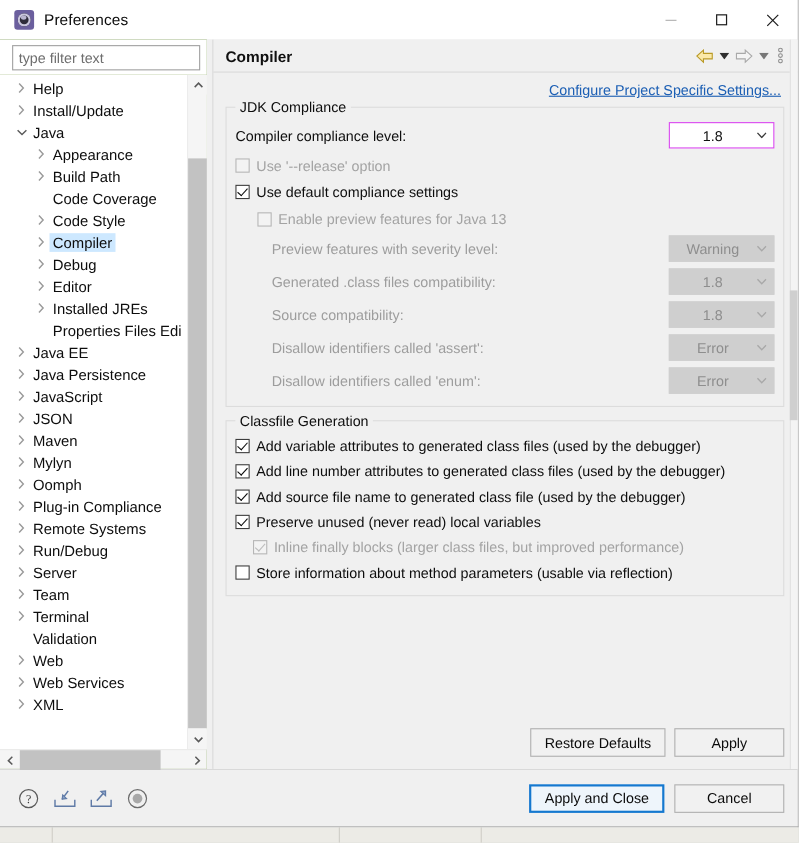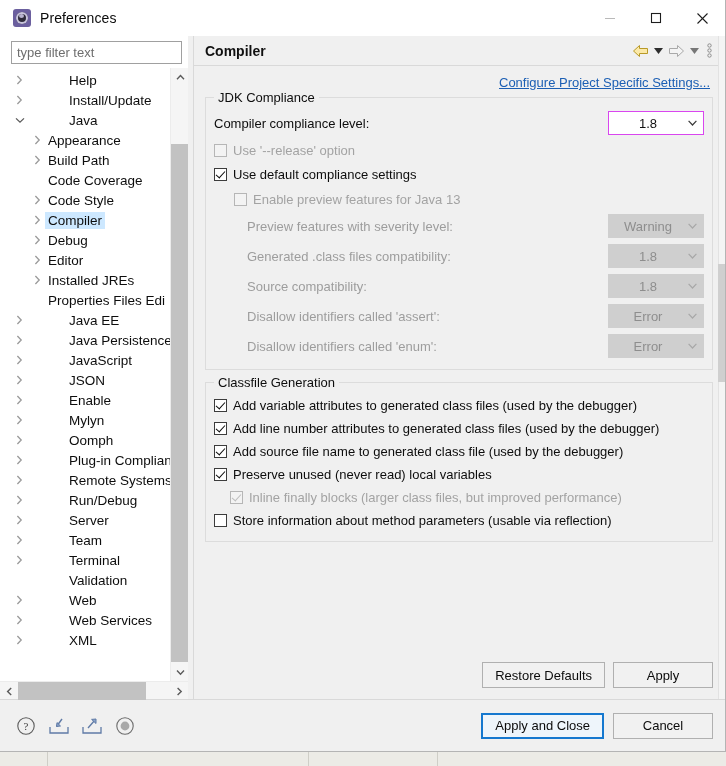--- a/index.html
+++ b/index.html
@@ -96,21 +96,21 @@
     height: 20px; display: flex; align-items: center;
     font-size: 13.5px; color: #0d0d0d; white-space: nowrap;
     padding-left: 12px;
   }
   .tnode .arrow {
     width: 15px; min-width: 15px; display: flex; align-items: center; justify-content: center;
     color: #9a9a9a;
   }
   .tnode .arrow svg { display: block; }
   .tnode .tlabel { padding: 0 3px; line-height: 17px; }
-  .tnode.lvl1 { padding-left: 12px; gap: 39px; }
+  .tnode.lvl1 { padding-left: 12px; }
   .tnode.lvl2 { padding-left: 30px; }
   .tnode.selected .tlabel { background: #cde8ff; }
 
   
   #tree-vsb {
     position: absolute; right: 0; top: 0; width: 18px; bottom: 0;
     background: #f5f5f5; border-left: 1px solid #ececec;
   }
   .sb-btn {
     position: absolute; left: 0; width: 18px; height: 18px;
@@ -399,21 +399,21 @@
                 </svg>
               </span>
               <span class="tlabel">JSON</span>
             </div>
             <div class="tnode lvl1">
               <span class="arrow">
                 <svg width="7" height="10" viewBox="0 0 7 10">
                   <polyline points="1.4,1 5.2,5 1.4,9" fill="none" stroke="#9a9a9a" stroke-width="1.3"></polyline>
                 </svg>
               </span>
-              <span class="tlabel">Enable</span>
+              <span class="tlabel">Maven</span>
             </div>
             <div class="tnode lvl1">
               <span class="arrow">
                 <svg width="7" height="10" viewBox="0 0 7 10">
                   <polyline points="1.4,1 5.2,5 1.4,9" fill="none" stroke="#9a9a9a" stroke-width="1.3"></polyline>
                 </svg>
               </span>
               <span class="tlabel">Mylyn</span>
             </div>
             <div class="tnode lvl1">

